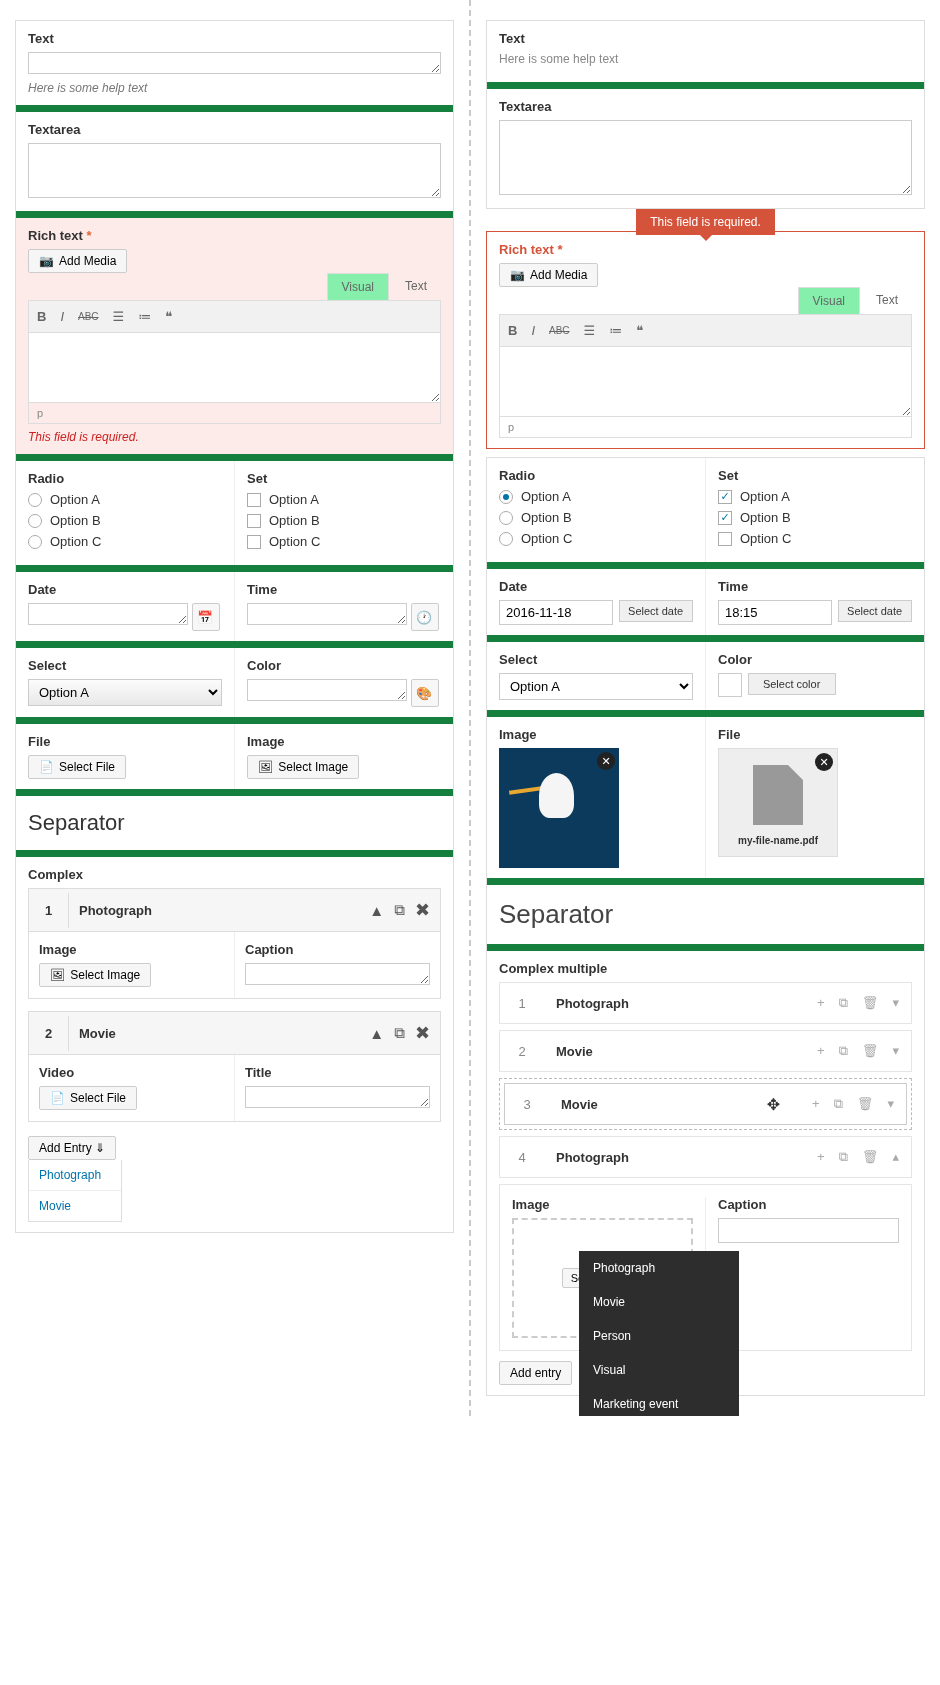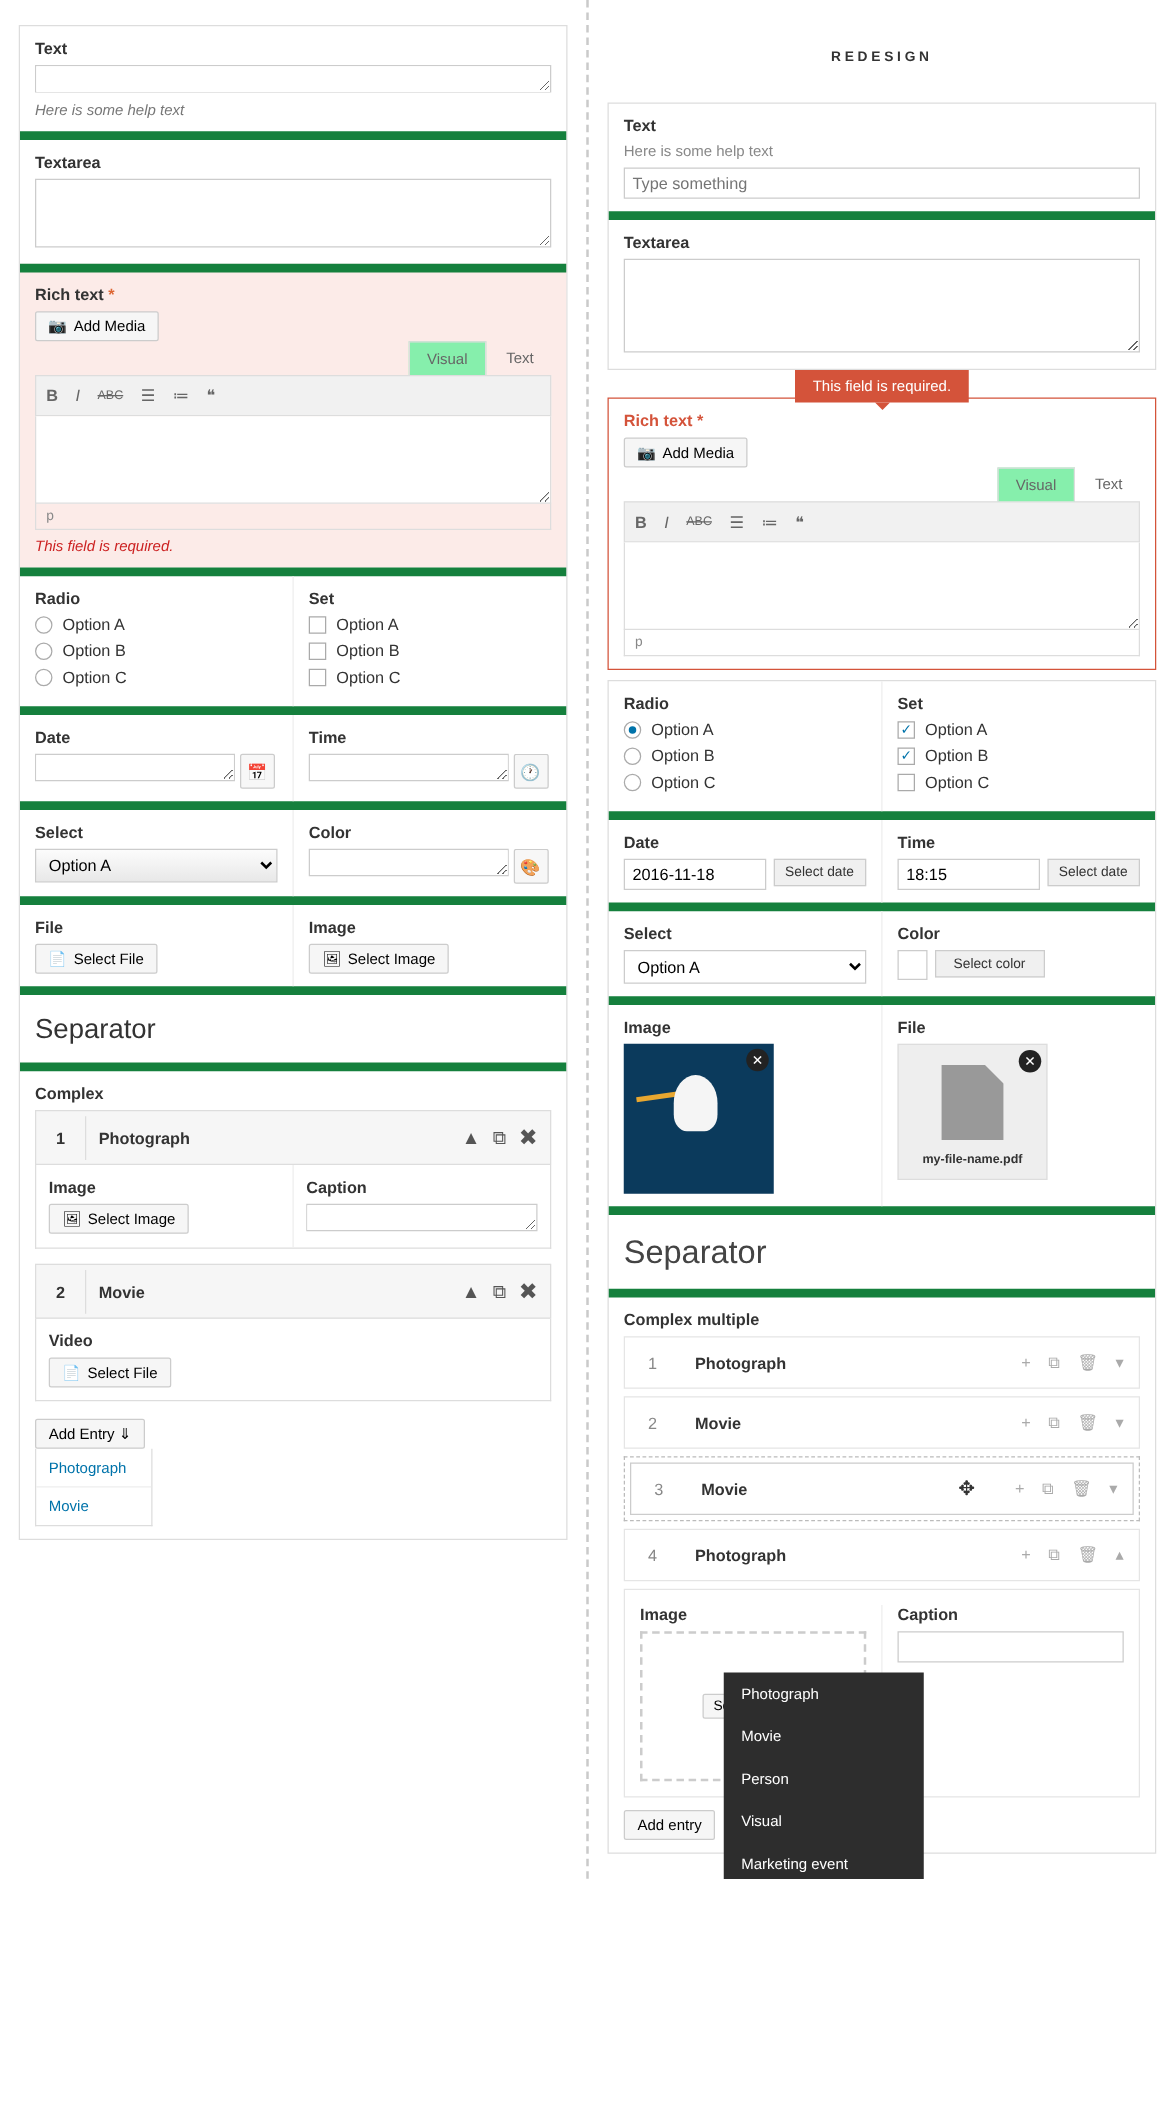--- a/index.html
+++ b/index.html
@@ -221,44 +221,46 @@
             <span class="ico">▲</span>
             <span class="ico">⧉</span>
             <span class="ico" style="font-size:18px">✖</span>
           </div>
         </div>
         <div class="complex-body">
           <div class="half">
             <span class="lbl">Video</span>
             <button class="btn">📄 <span>Select File</span></button>
           </div>
+          <div class="half">
+            <span class="lbl">Title</span>
+            <textarea style="height: 22px;"></textarea>
+          </div>
         </div>
 
         <button class="btn" style="margin-top:14px">Add Entry ⇓</button>
         <div class="add-list" style="width:94px">
           <div>Photograph</div>
           <div>Movie</div>
         </div>
 
       </div>
         </div>
     </div>
   </div>
 
   <div class="divider"></div>
 
   <div class="col">
-    <div class="col-title">REDESIGN</div>
 
     <div class="panel">
       <div class="panel-row">
           <div class="panel-cell no-r">
         <span class="lbl">Text</span>
         <div class="help-r">Here is some help text</div>
-        <input type="text" placeholder="Type something" style="">
       </div>
         </div>
       <div class="panel-row">
           <div class="panel-cell no-r">
         <span class="lbl">Textarea</span>
         <textarea style="height: 75px;"></textarea>
       </div>
         </div>
     </div>
 

